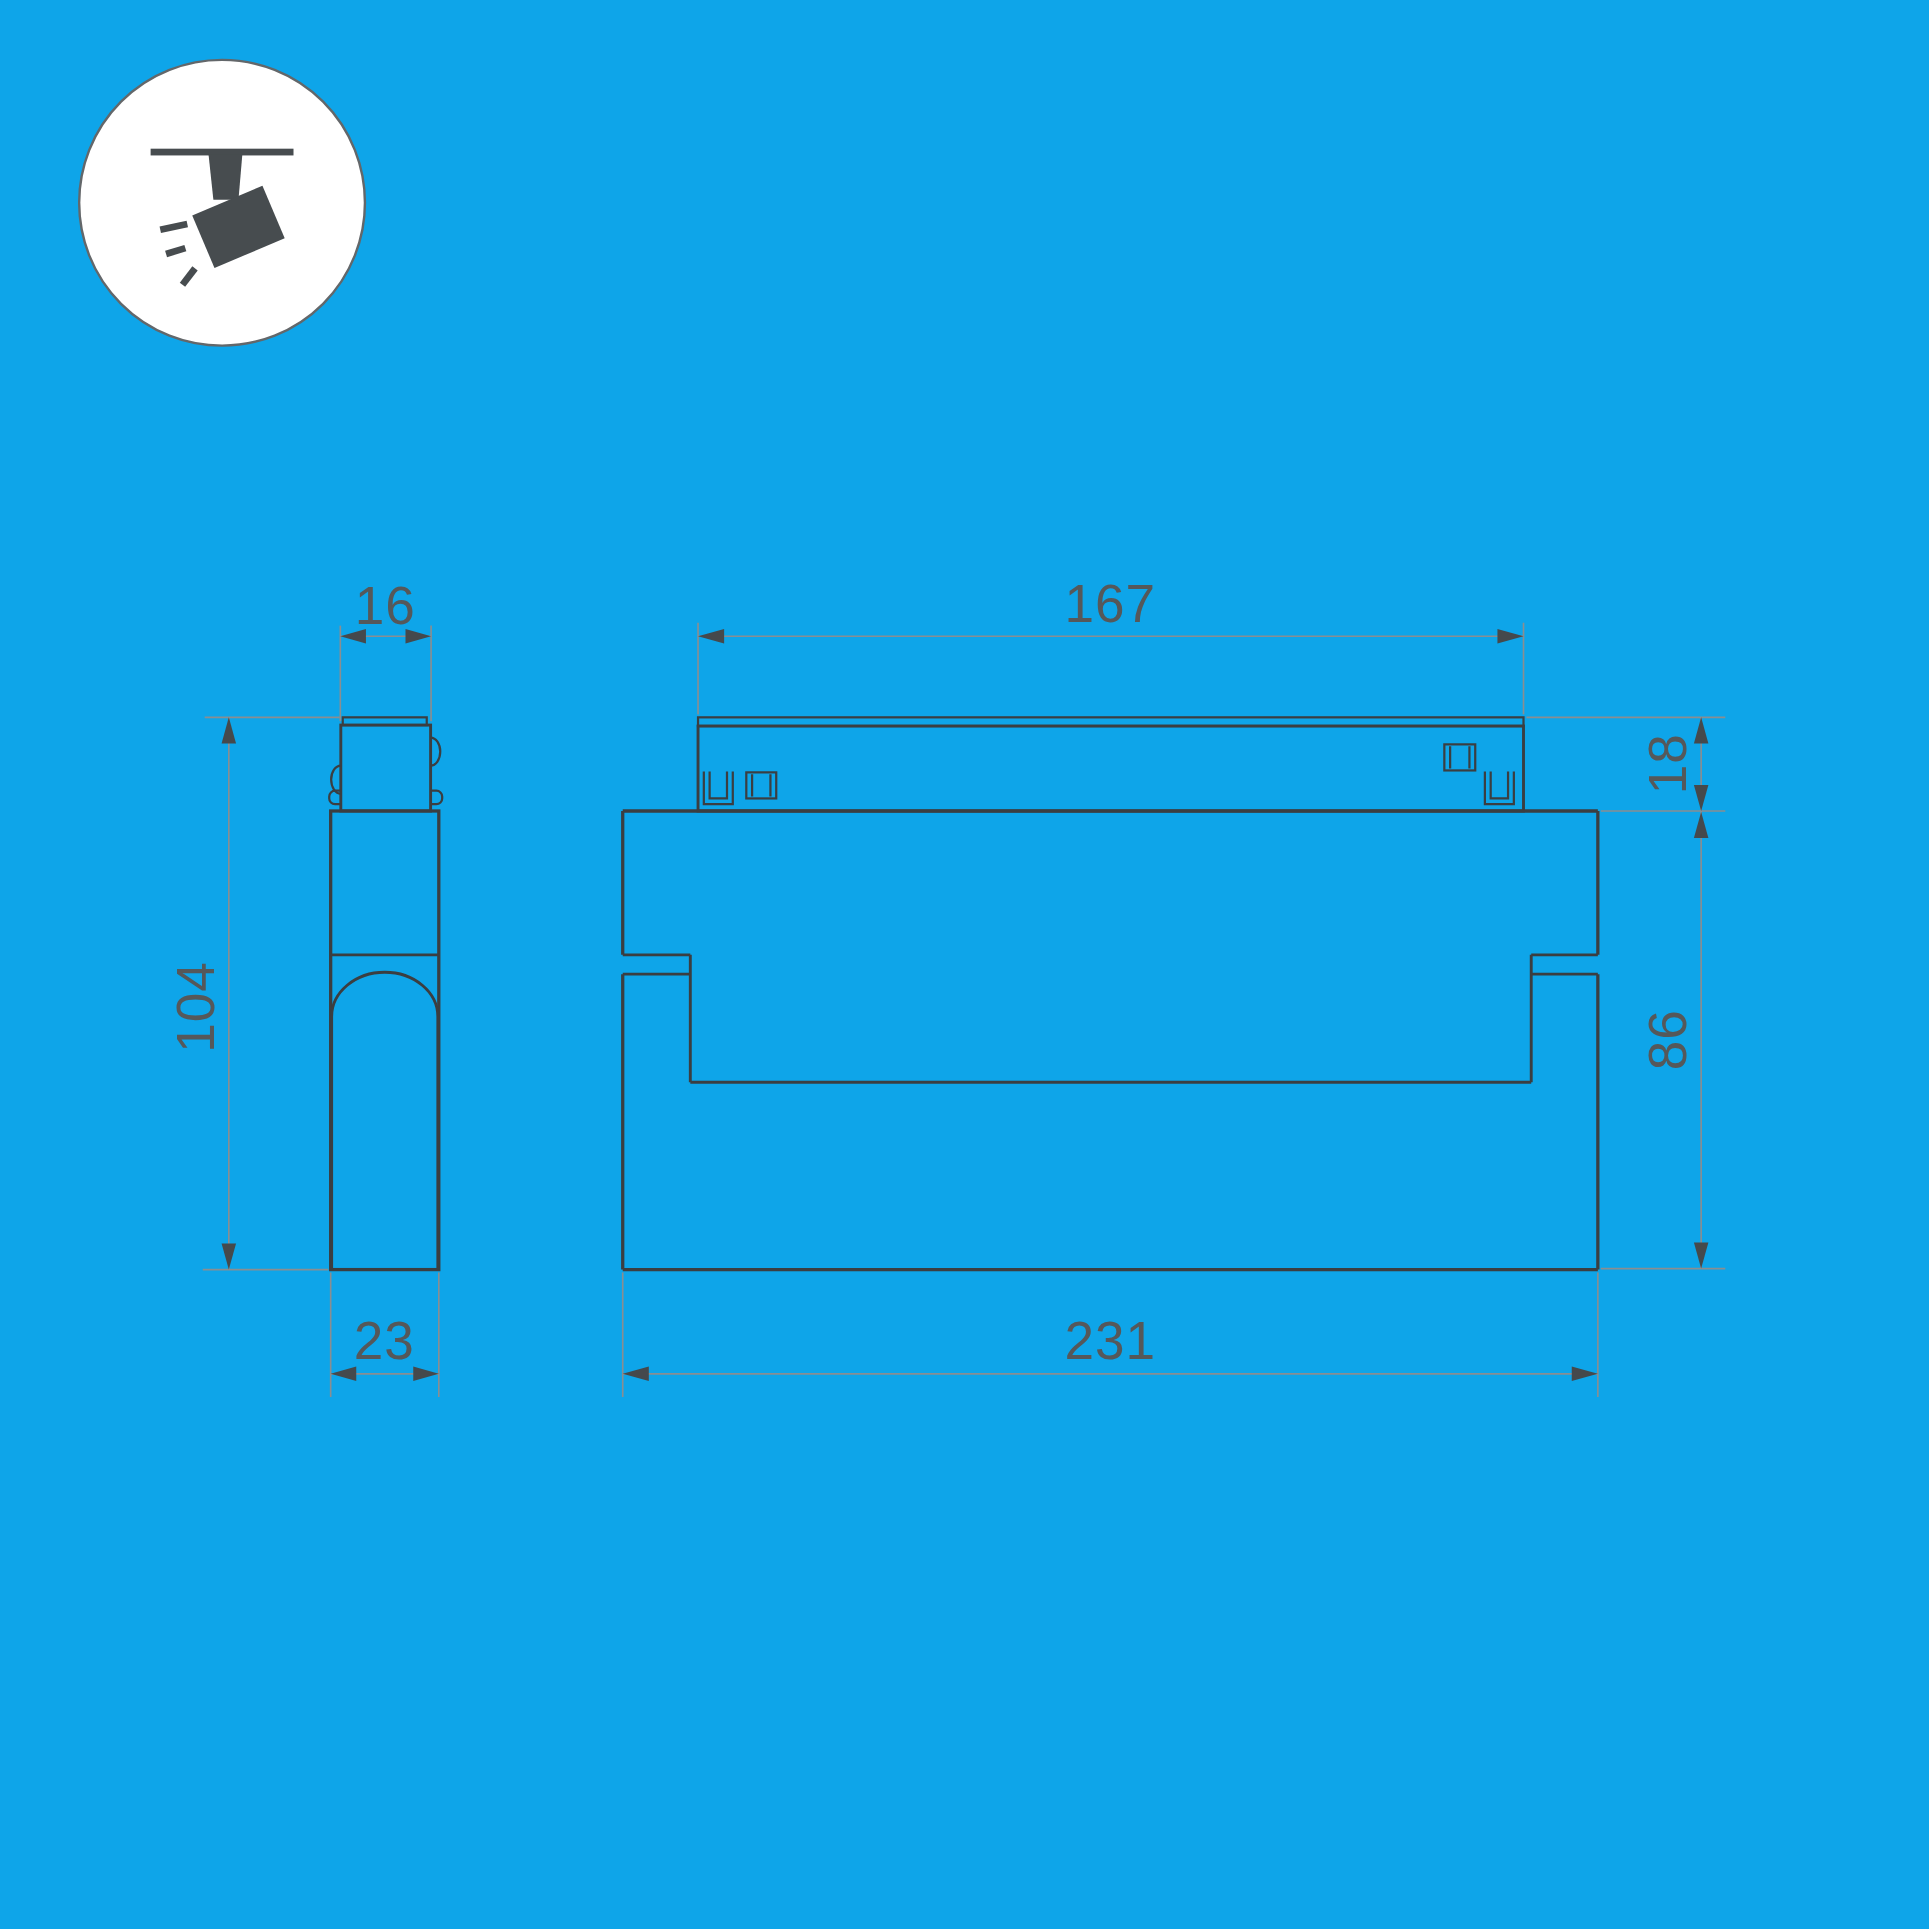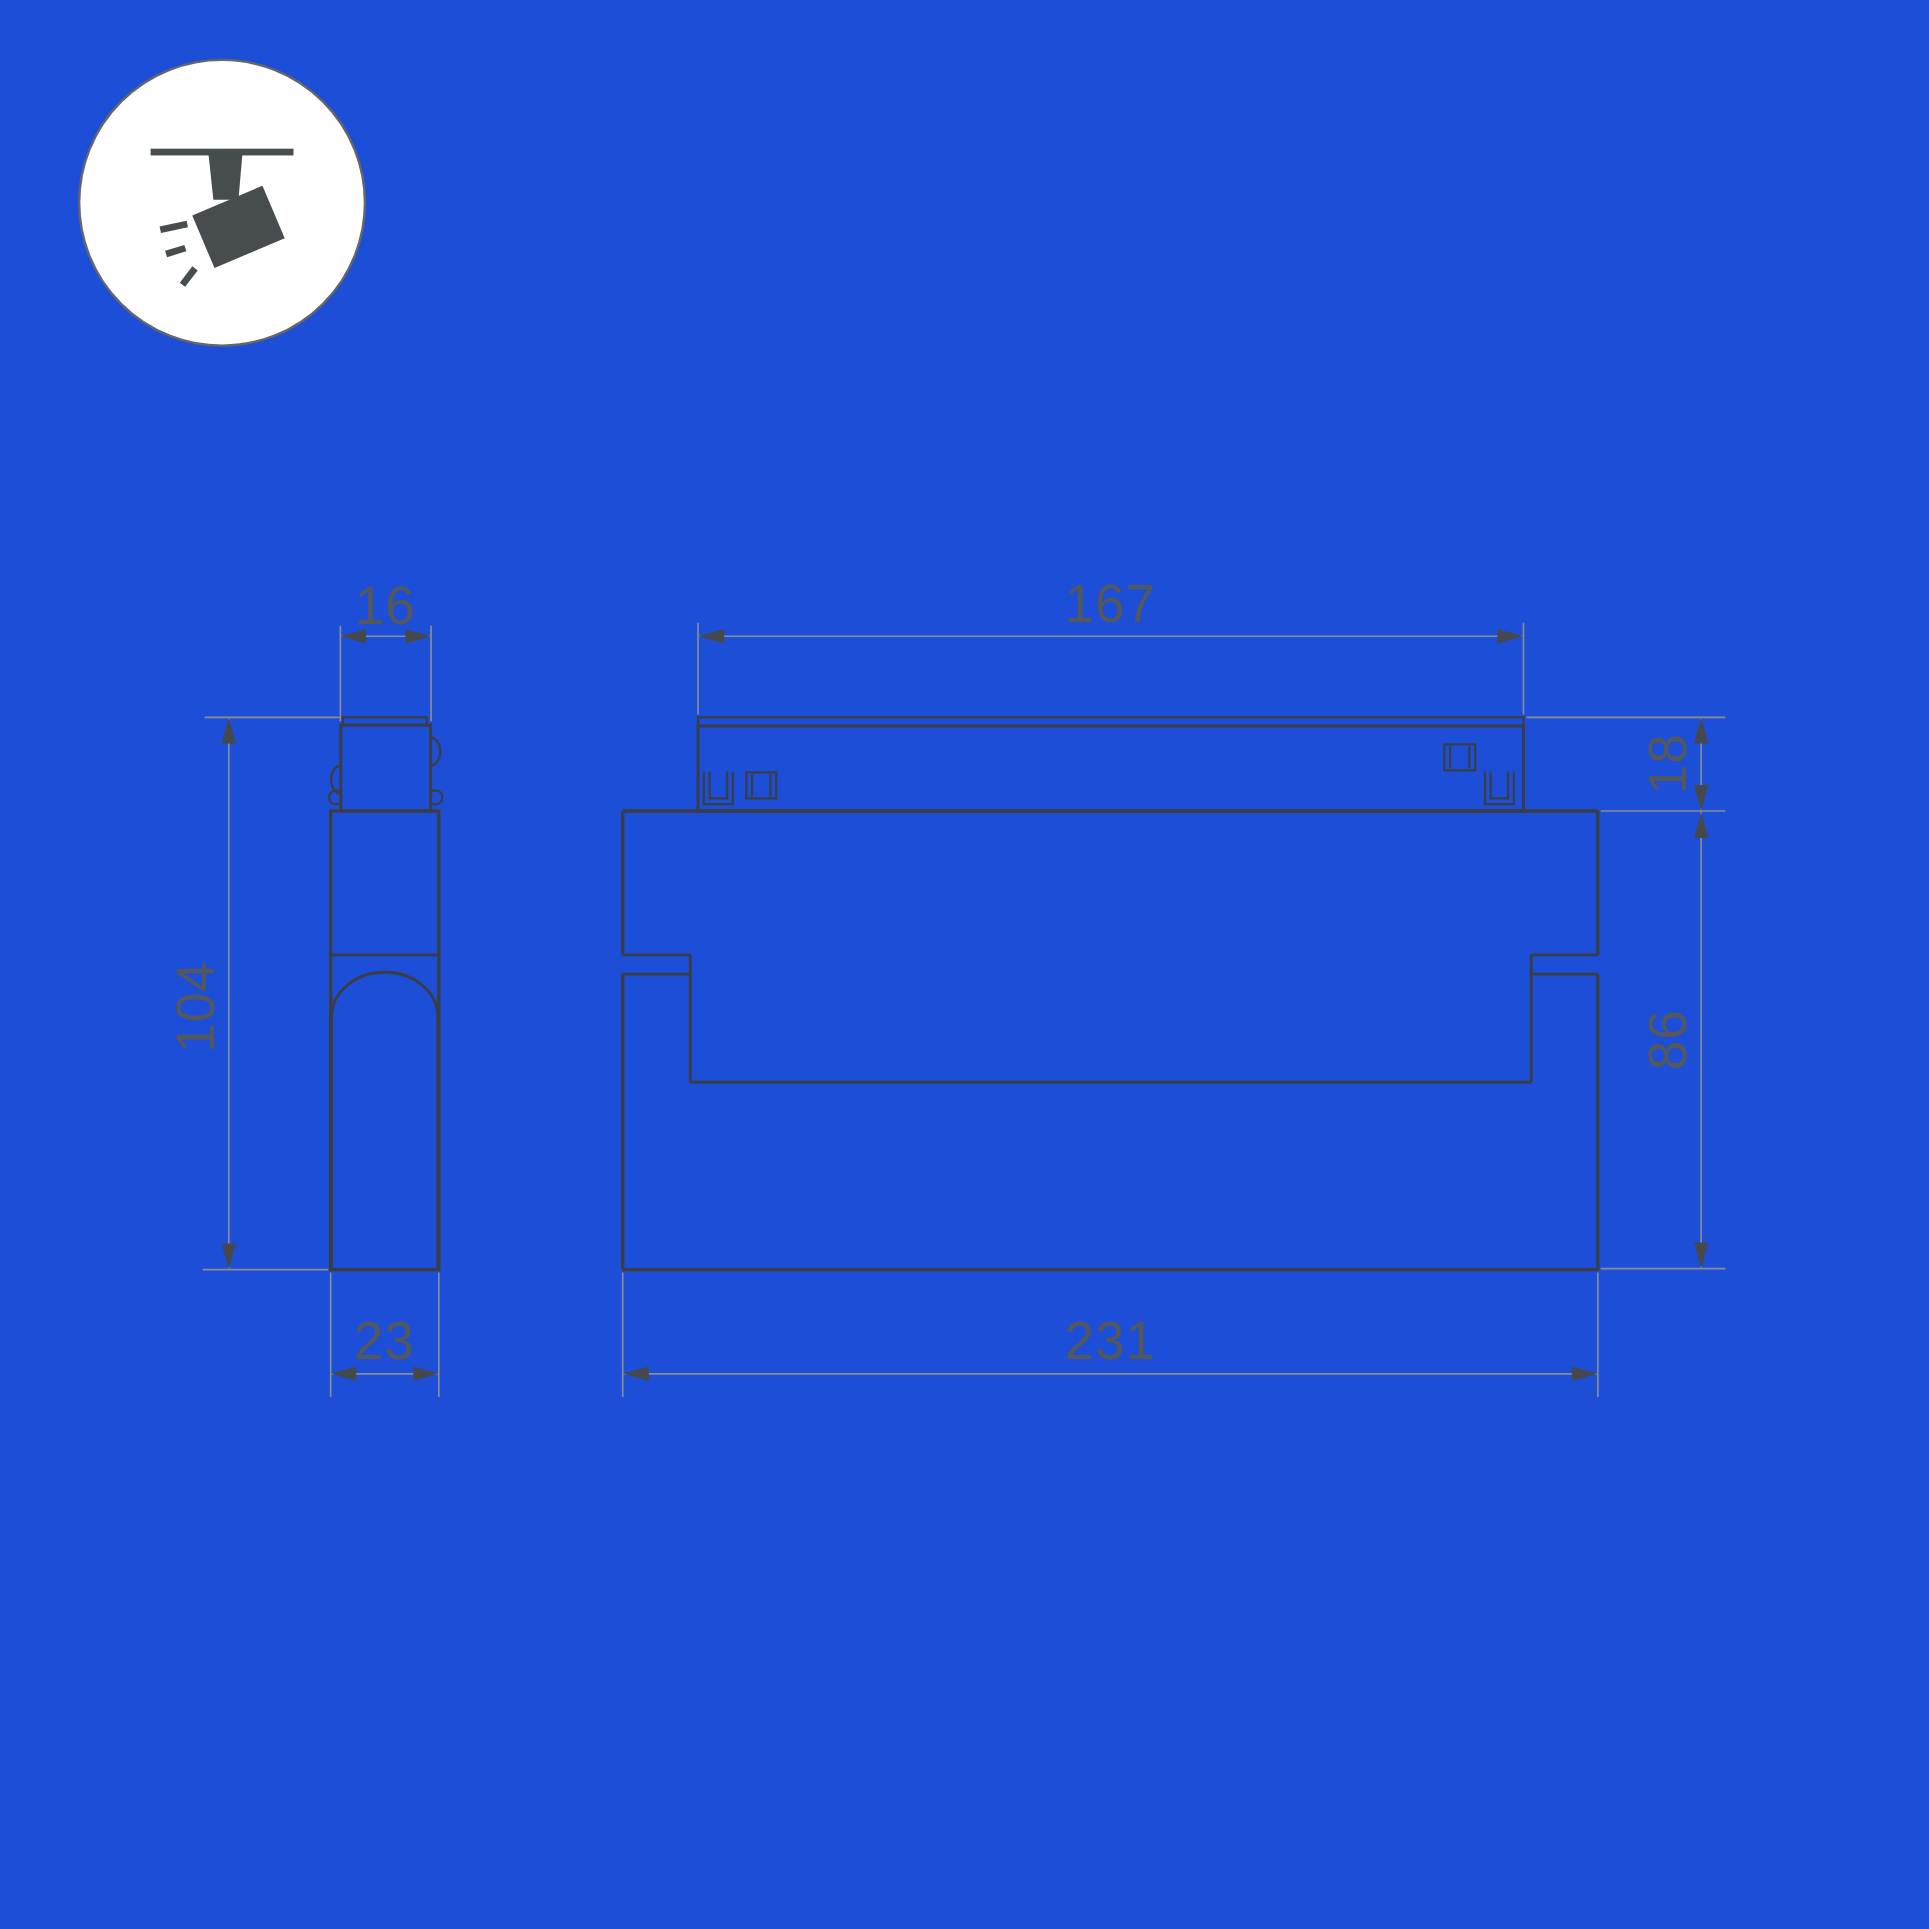--- a/index.html
+++ b/index.html
@@ -1,16 +1,16 @@
 <!DOCTYPE html>
 <html><head>
 <meta charset="utf-8">
 <style>
   html,body{margin:0;padding:0;background:#ffffff;}
-  .canvas{position:relative;width:1929px;height:1929px;background:#1d4ed8;overflow:hidden;
+  .canvas{position:relative;width:1929px;height:1929px;background:#0ea5e9;overflow:hidden;
           font-family:"Liberation Sans", sans-serif;}
   svg{display:block;}
   .outline{stroke:#3b3e41;stroke-width:3;fill:none;}
   .outline-heavy{stroke:#3b3e41;stroke-width:3.4;fill:none;}
   .outline-thin{stroke:#3b3e41;stroke-width:2.3;fill:none;}
   .thin{stroke:#8a8e91;stroke-width:1.7;fill:none;}
   .arrow{fill:#45494c;stroke:none;}
   .dim-text{font-family:"Liberation Sans", sans-serif;font-size:55px;font-weight:300;
             fill:#55585a;letter-spacing:1px;}
   .icon-circle{fill:#ffffff;stroke:#63676a;stroke-width:2.5;}

